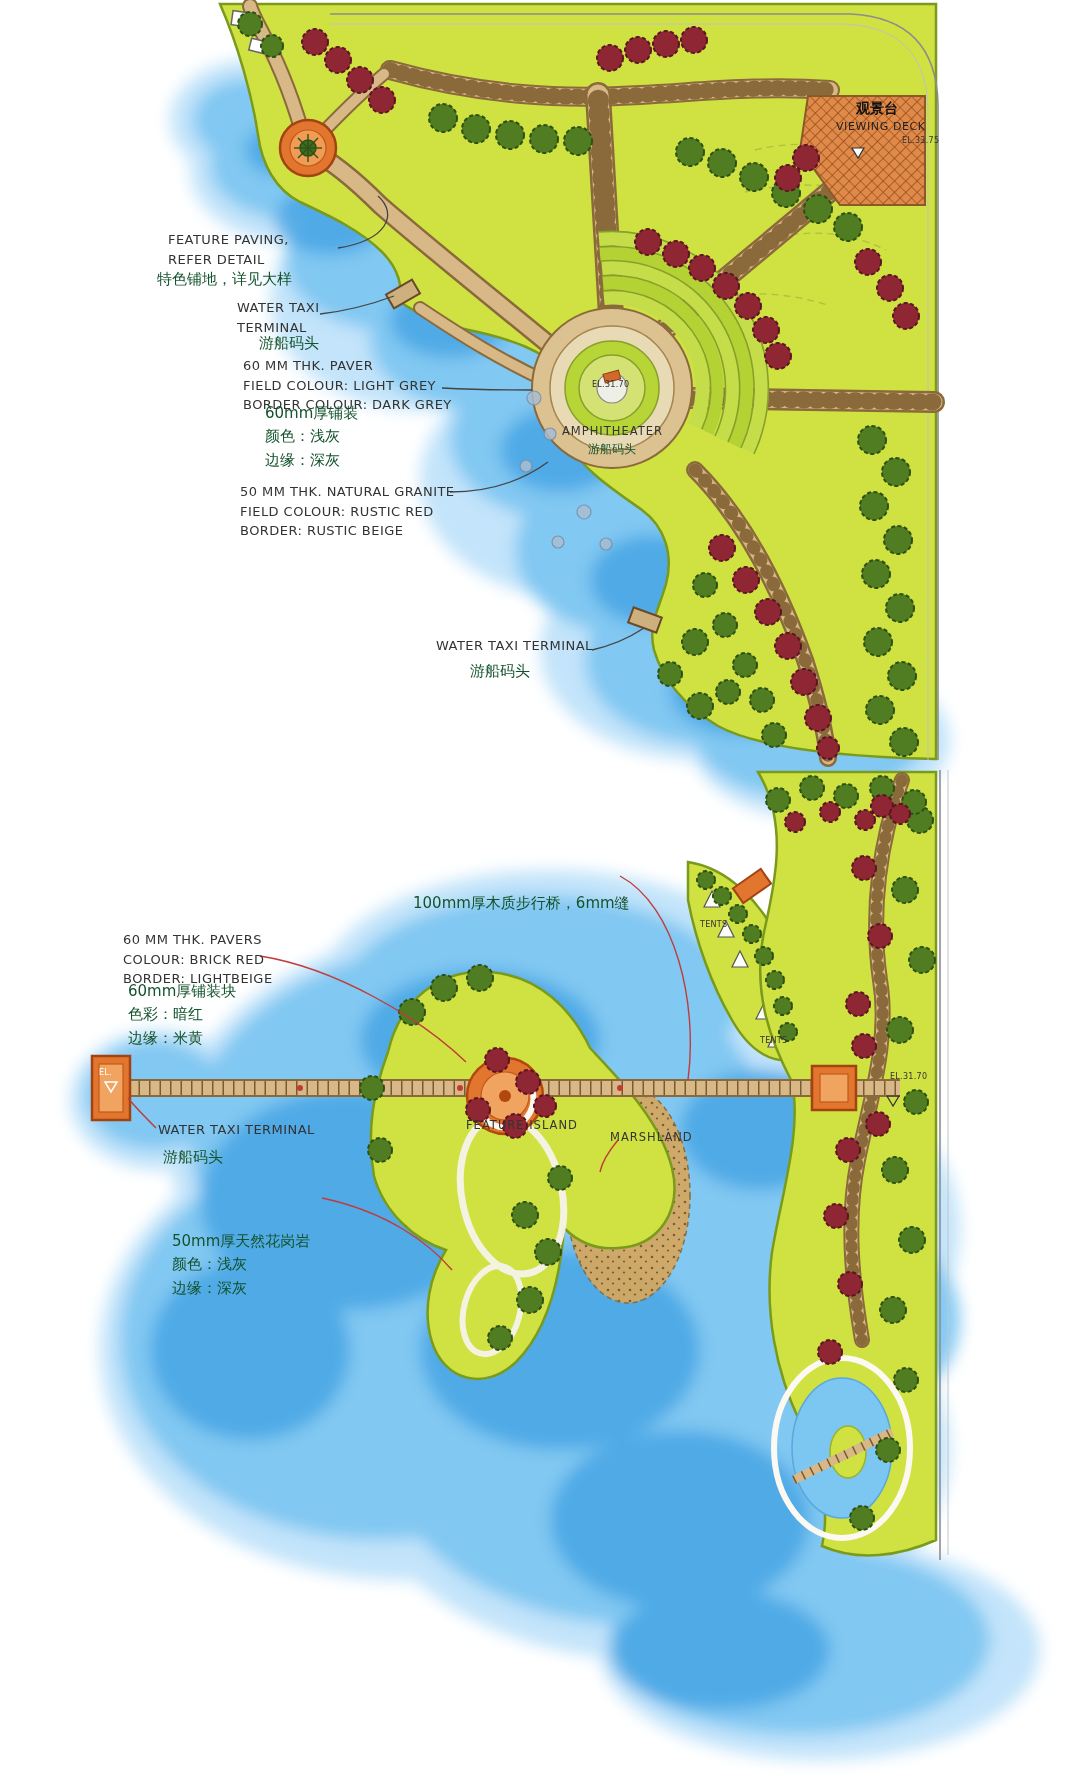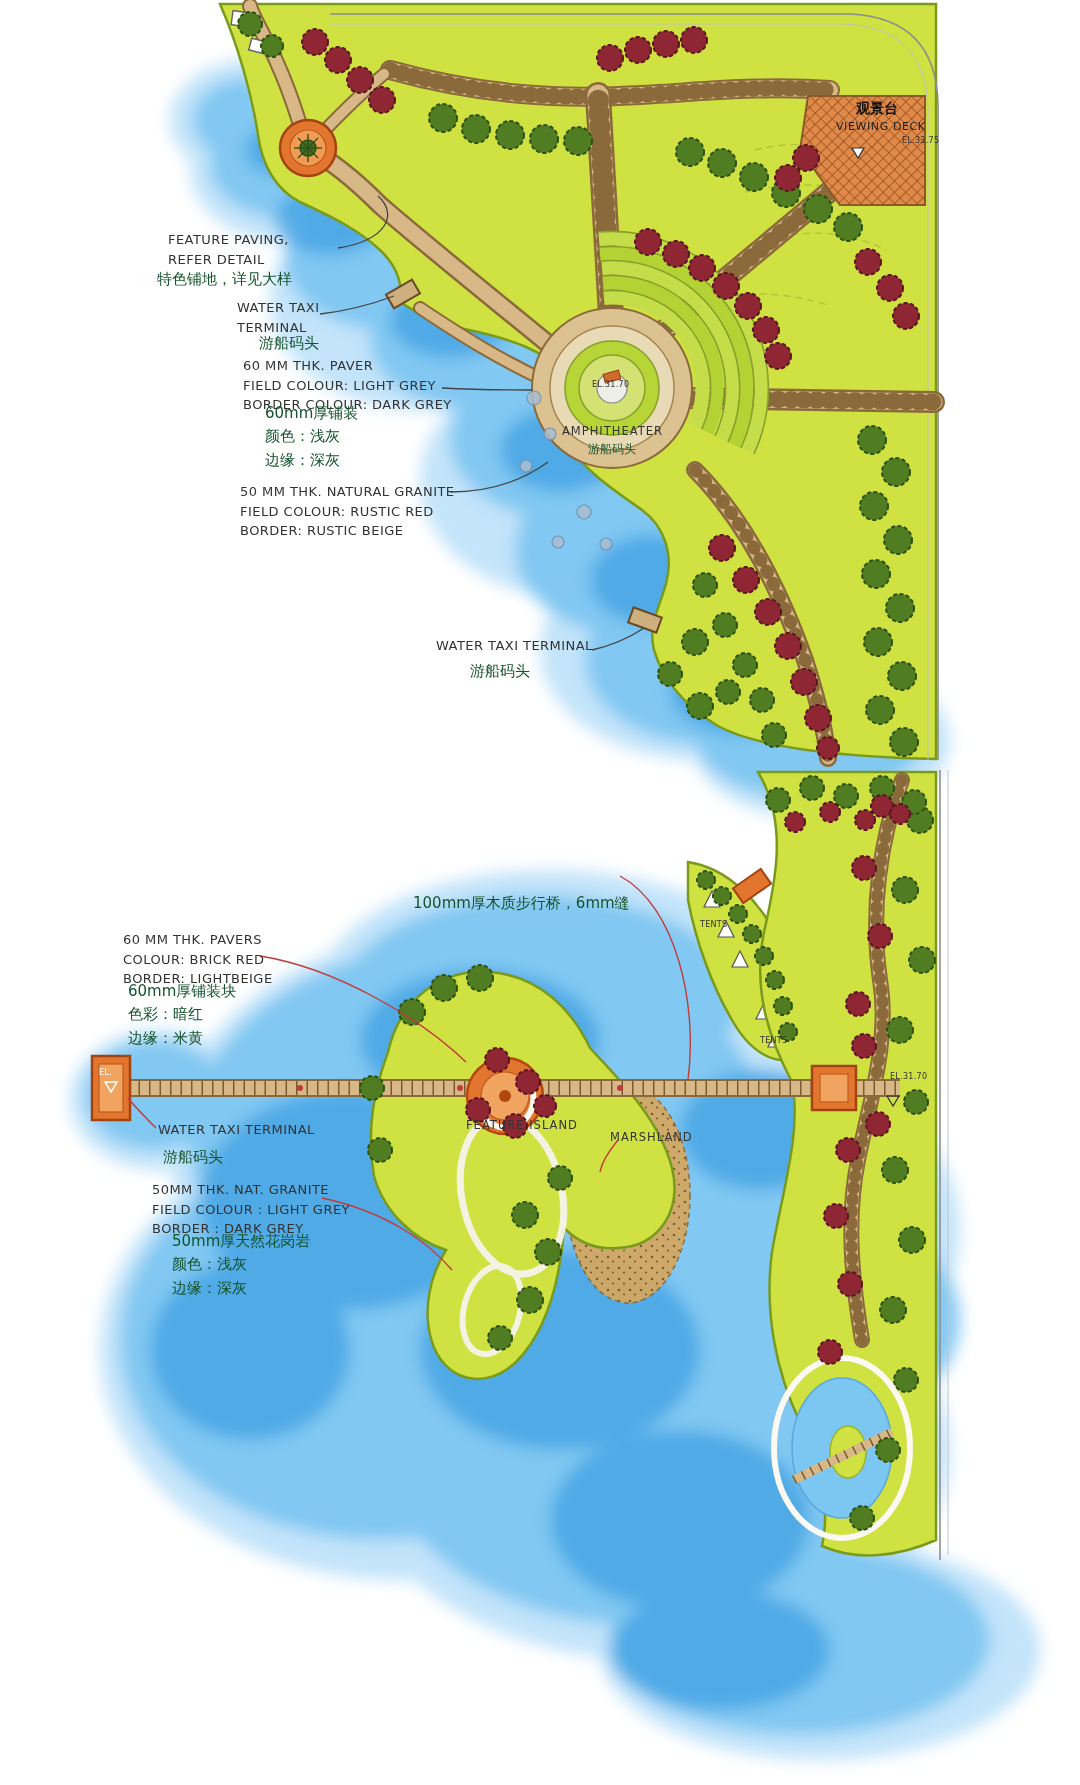--- a/index.html
+++ b/index.html
@@ -466,23 +466,20 @@
 <div class="ann en" style="left:123px;top:930px">60 MM THK. PAVERS
 COLOUR: BRICK RED
 BORDER: LIGHTBEIGE</div>
 <div class="ann zh" style="left:128px;top:980px">60mm厚铺装块
 色彩：暗红
 边缘：米黄</div>
 
 <div class="ann en" style="left:158px;top:1120px">WATER TAXI TERMINAL</div>
 <div class="ann zh" style="left:163px;top:1146px">游船码头</div>
 
-<div class="ann en" style="left:152px;top:1180px">50MM THK. NAT. GRANITE
-FIELD COLOUR : LIGHT GREY
-BORDER : DARK GREY</div>
 <div class="ann zh" style="left:172px;top:1230px">50mm厚天然花岗岩
 颜色：浅灰
 边缘：深灰</div>
 
 <div class="ann plab" style="left:466px;top:1118px">FEATURE ISLAND</div>
 <div class="ann plab" style="left:610px;top:1130px">MARSHLAND</div>
 <div class="ann tiny" style="left:700px;top:920px">TENTS</div>
 <div class="ann tiny" style="left:760px;top:1036px">TENTS</div>
 <div class="ann tiny" style="left:890px;top:1072px">EL.31.70</div>
 <div class="ann tiny" style="left:99px;top:1068px;color:#fff">EL.</div>

